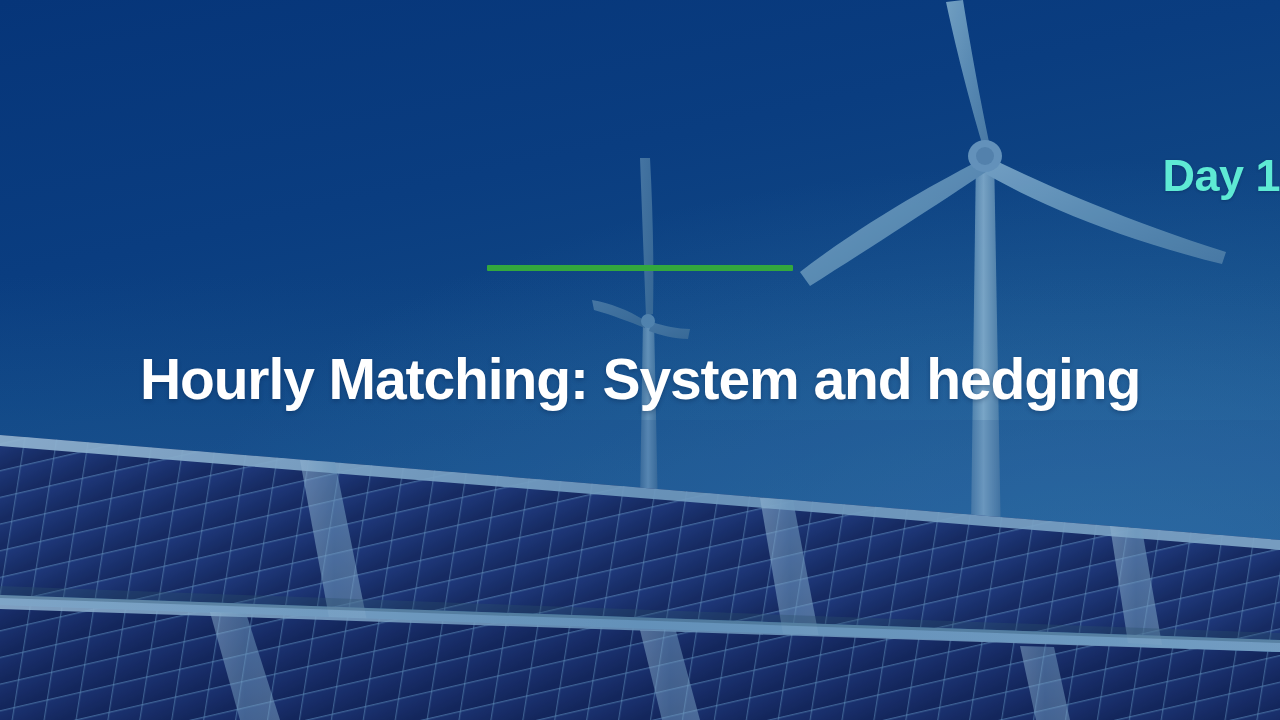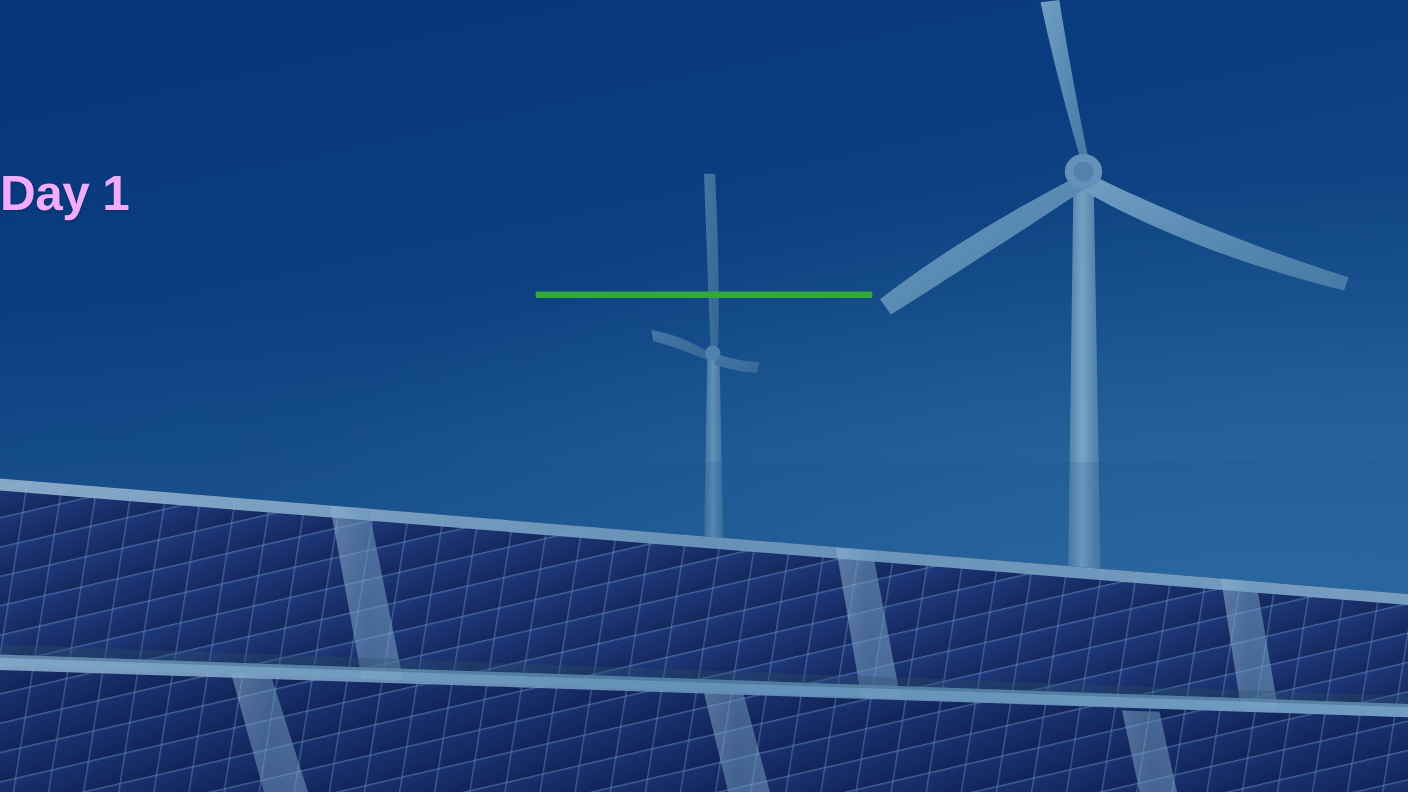--- a/index.html
+++ b/index.html
@@ -67,22 +67,22 @@
     inset: 0;
     display: flex;
     flex-direction: column;
     align-items: center;
   }
 
   .eyebrow {
     position: absolute;
     top: 152px;
     left: 0; right: 0;
-    text-align: left;
-    color: #f0abfc;
+    text-align: right;
+    color: #5eead4;
     font-size: 45px;
     font-weight: 700;
     letter-spacing: -0.5px;
     line-height: 1.05;
     text-shadow: 0 1px 3px rgba(3,28,64,0.33);
     white-space: nowrap;
   }
 
   .rule {
     position: absolute;
@@ -234,17 +234,18 @@
     </svg>
   </div>
 
   <div class="content">
 
     <div class="eyebrow">Day 1</div>
 
     <div class="rule"></div>
 
     <div class="headline">
+      <span style="display: block;">Hourly Matching: System and hedging</span>
     </div>
 
   </div>
 
 </div>
 
 </body></html>

